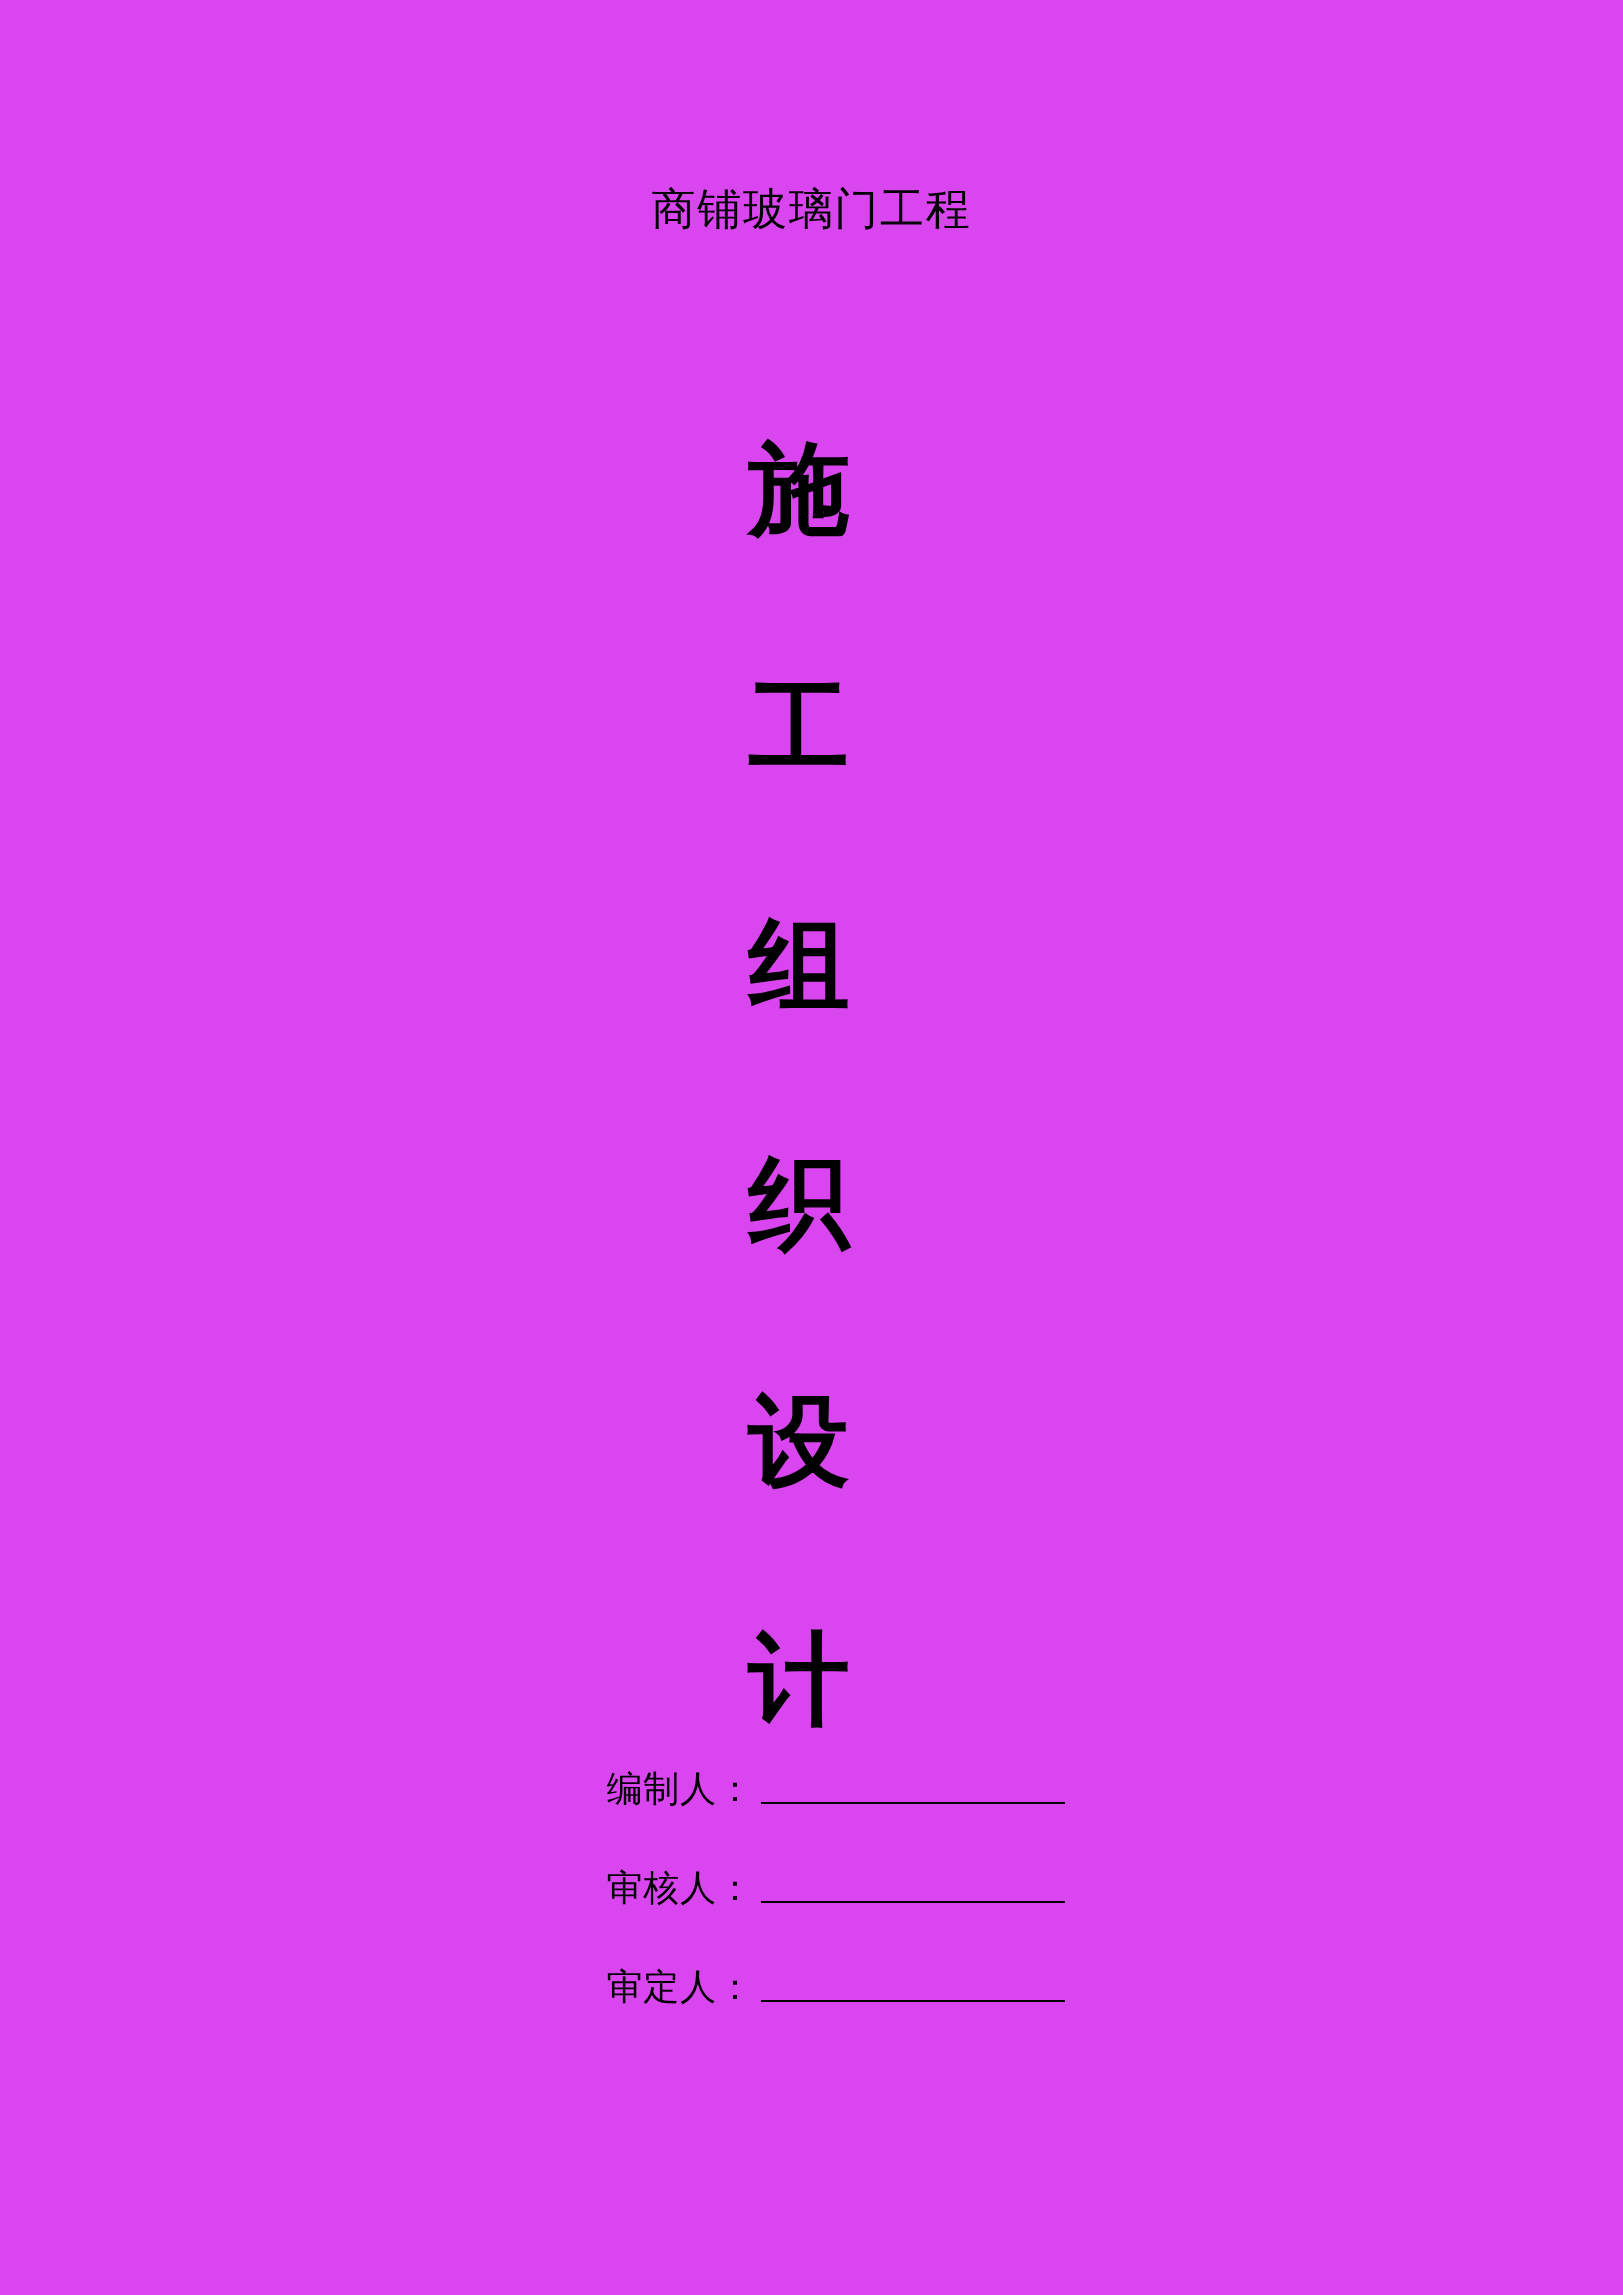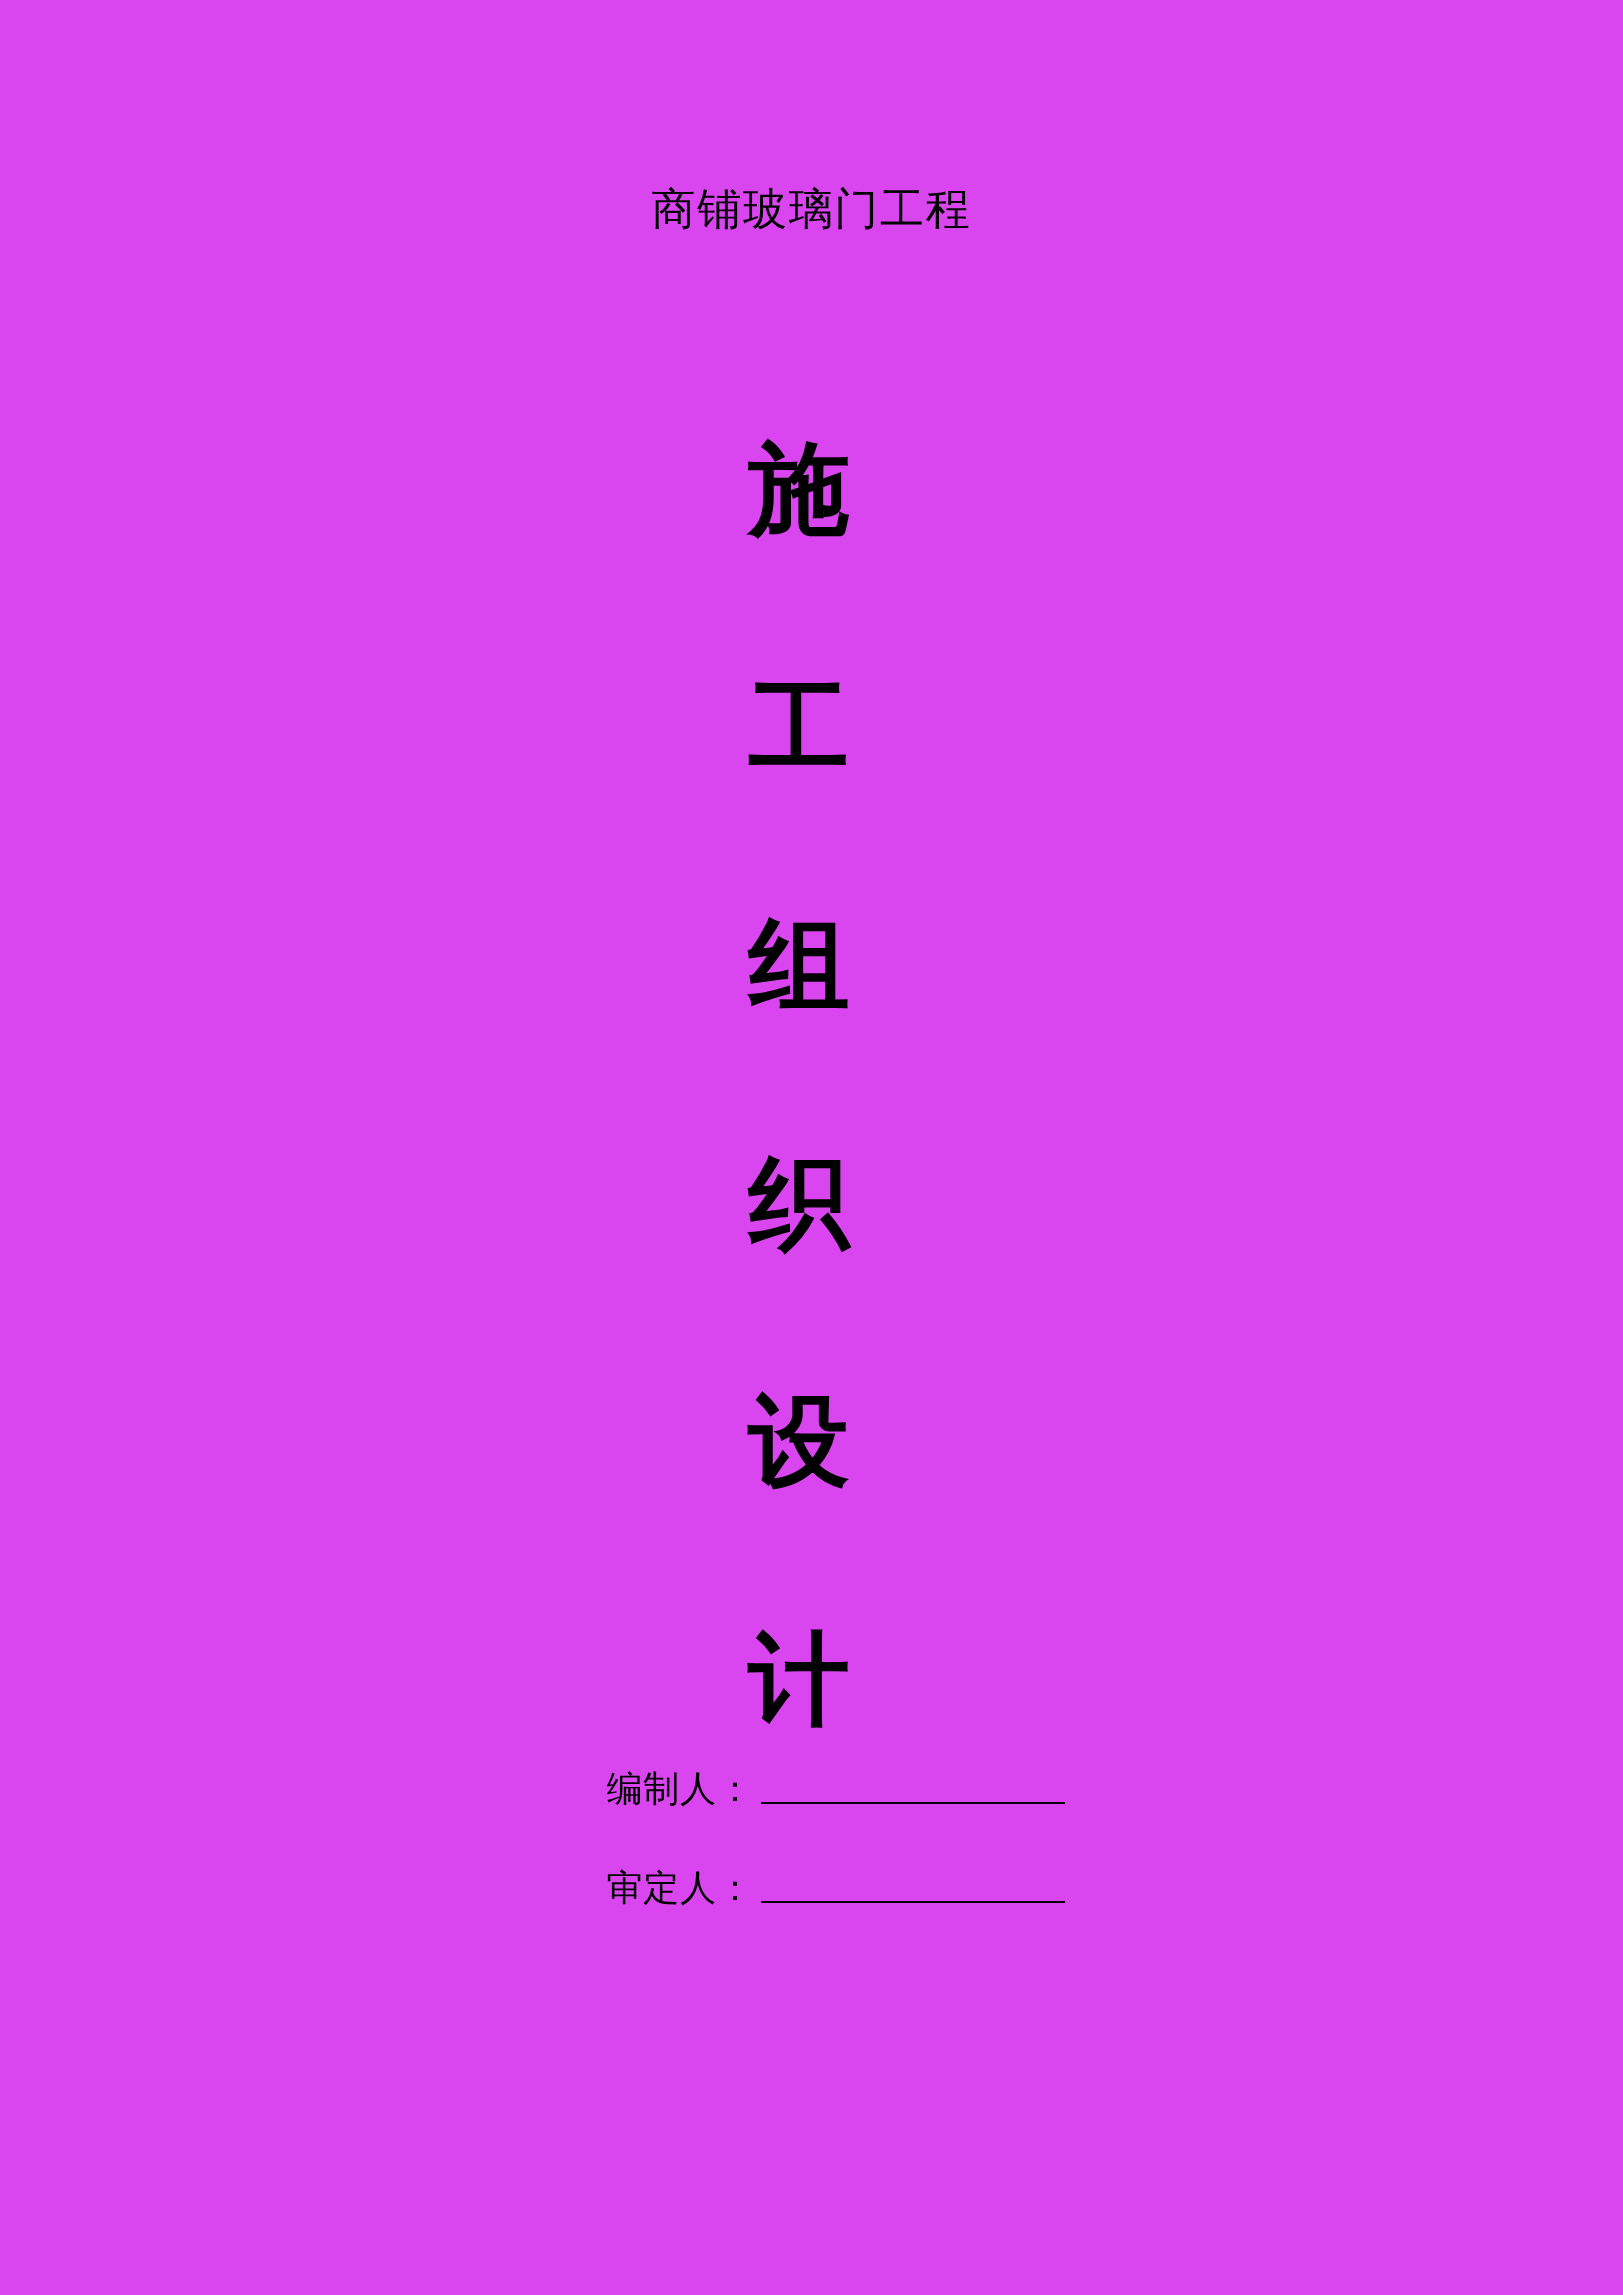--- a/index.html
+++ b/index.html
@@ -99,20 +99,24 @@
     <span class="vchar">计</span>
   </div>
 
   <div class="signatures">
 
     <div class="sig-row">
       <span class="sig-label">编制人：</span>
       <span class="sig-line"></span>
     </div>
 
+    <div class="sig-row">
+      <span class="sig-label">审核人：</span>
+      <span class="sig-line"></span>
+    </div>
 
     <div class="sig-row">
       <span class="sig-label">审定人：</span>
       <span class="sig-line"></span>
     </div>
 
   </div>
 
 </div>
 

